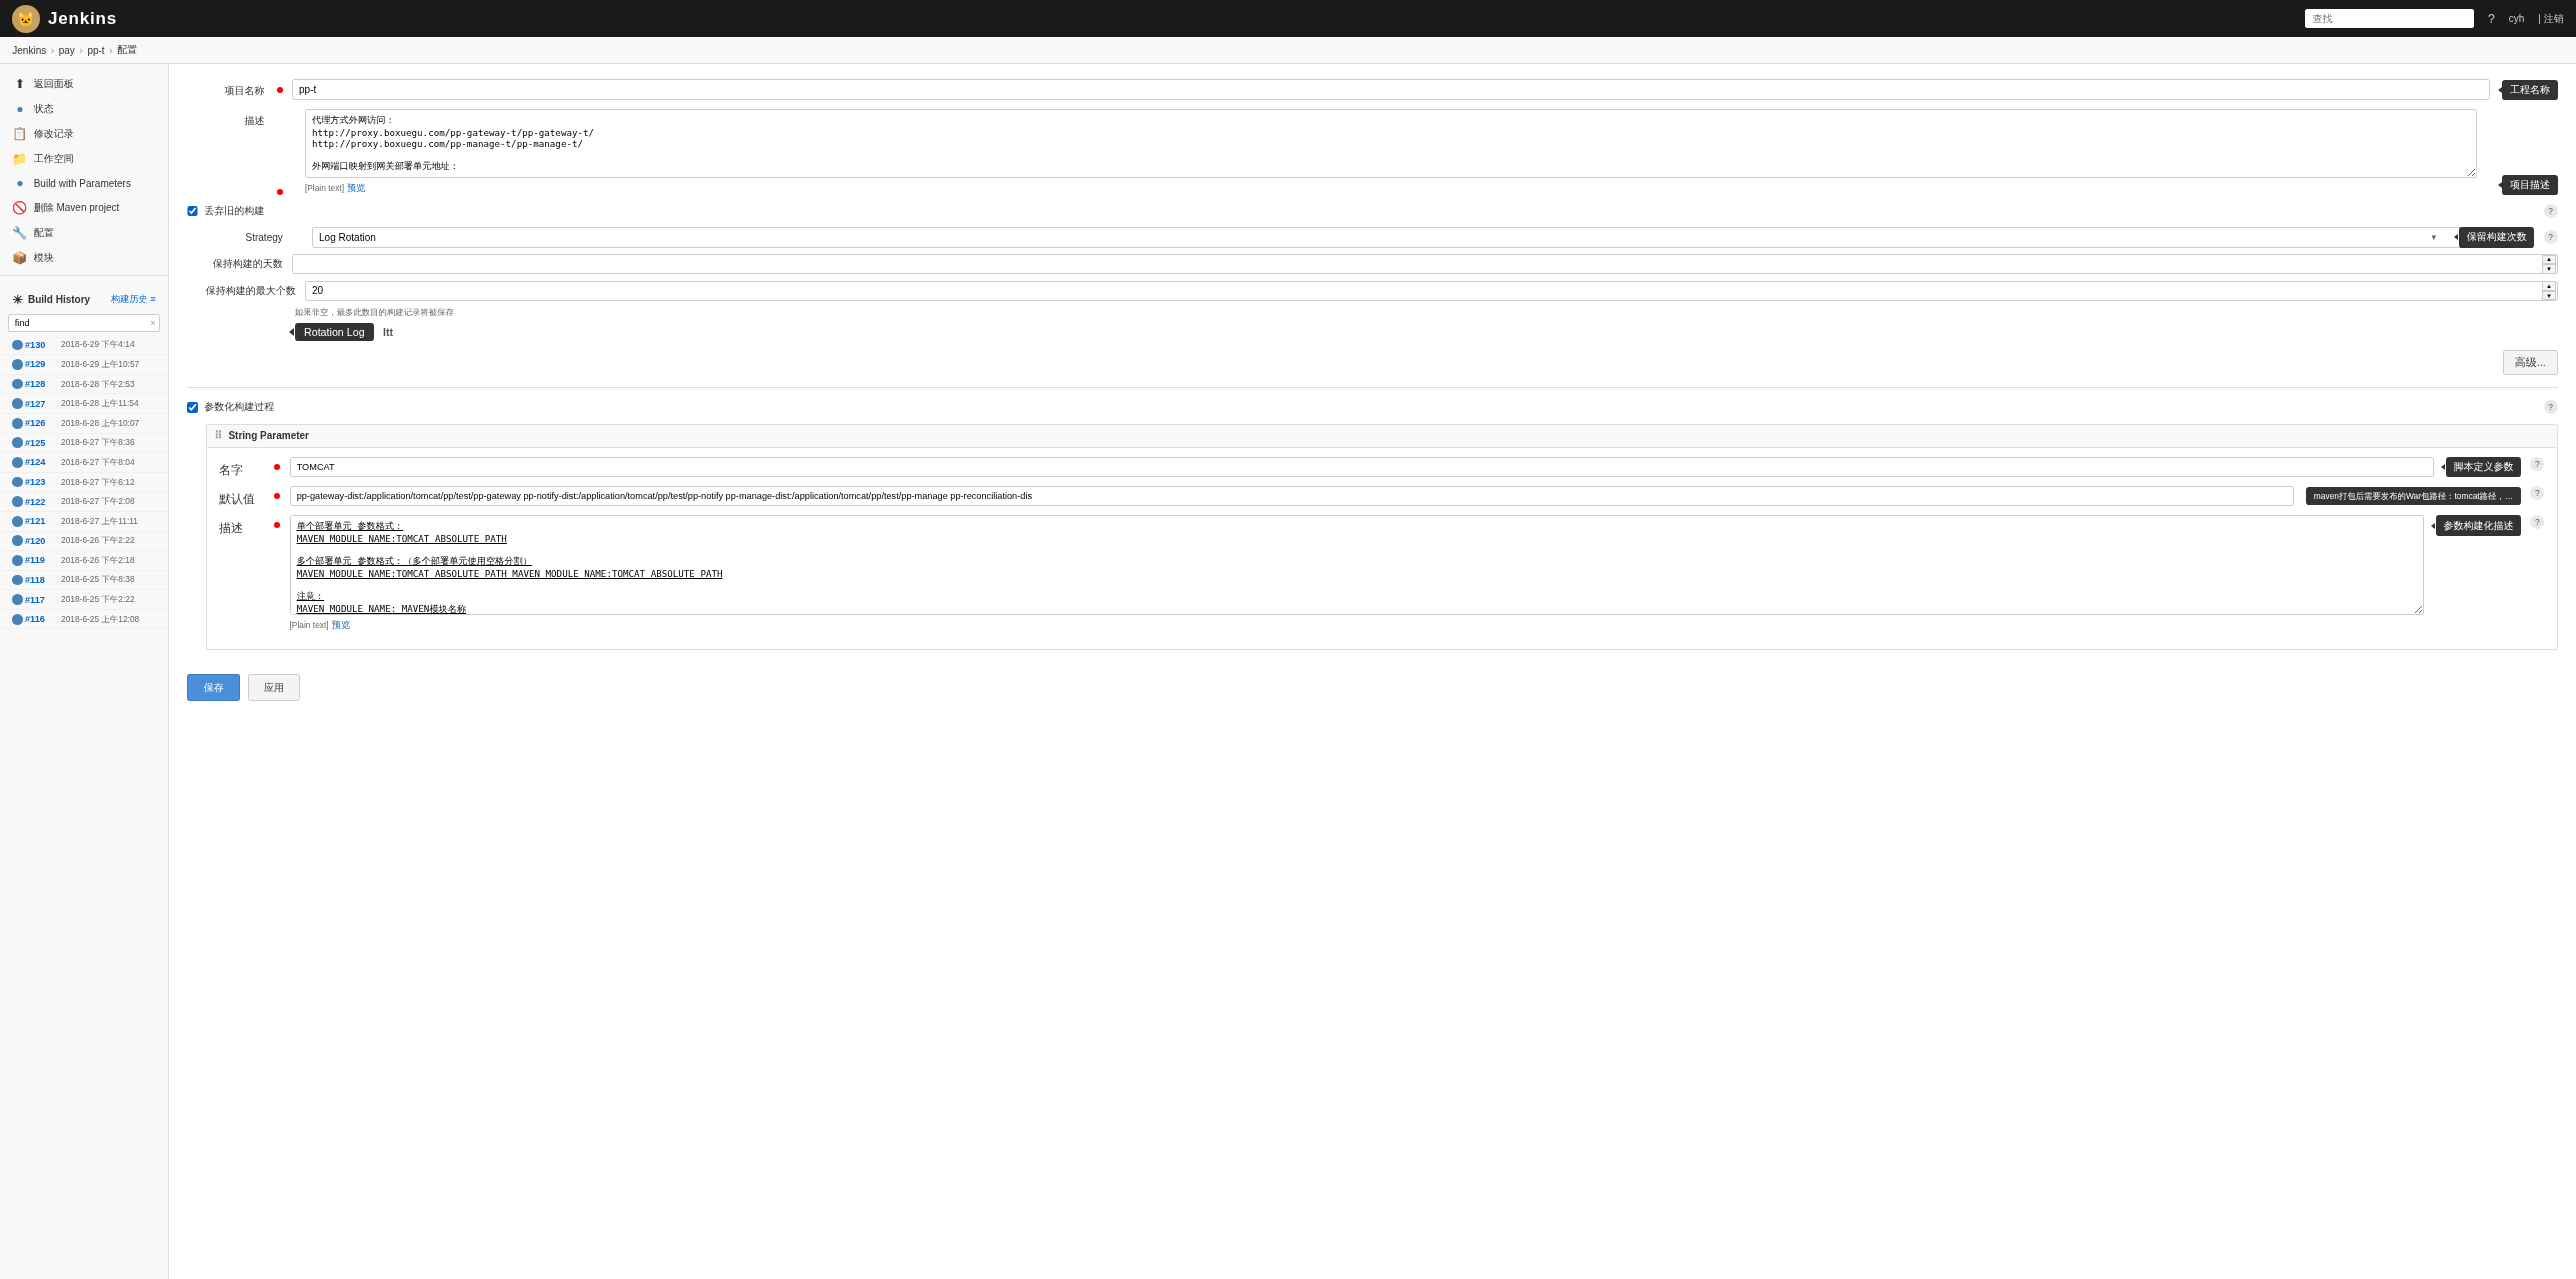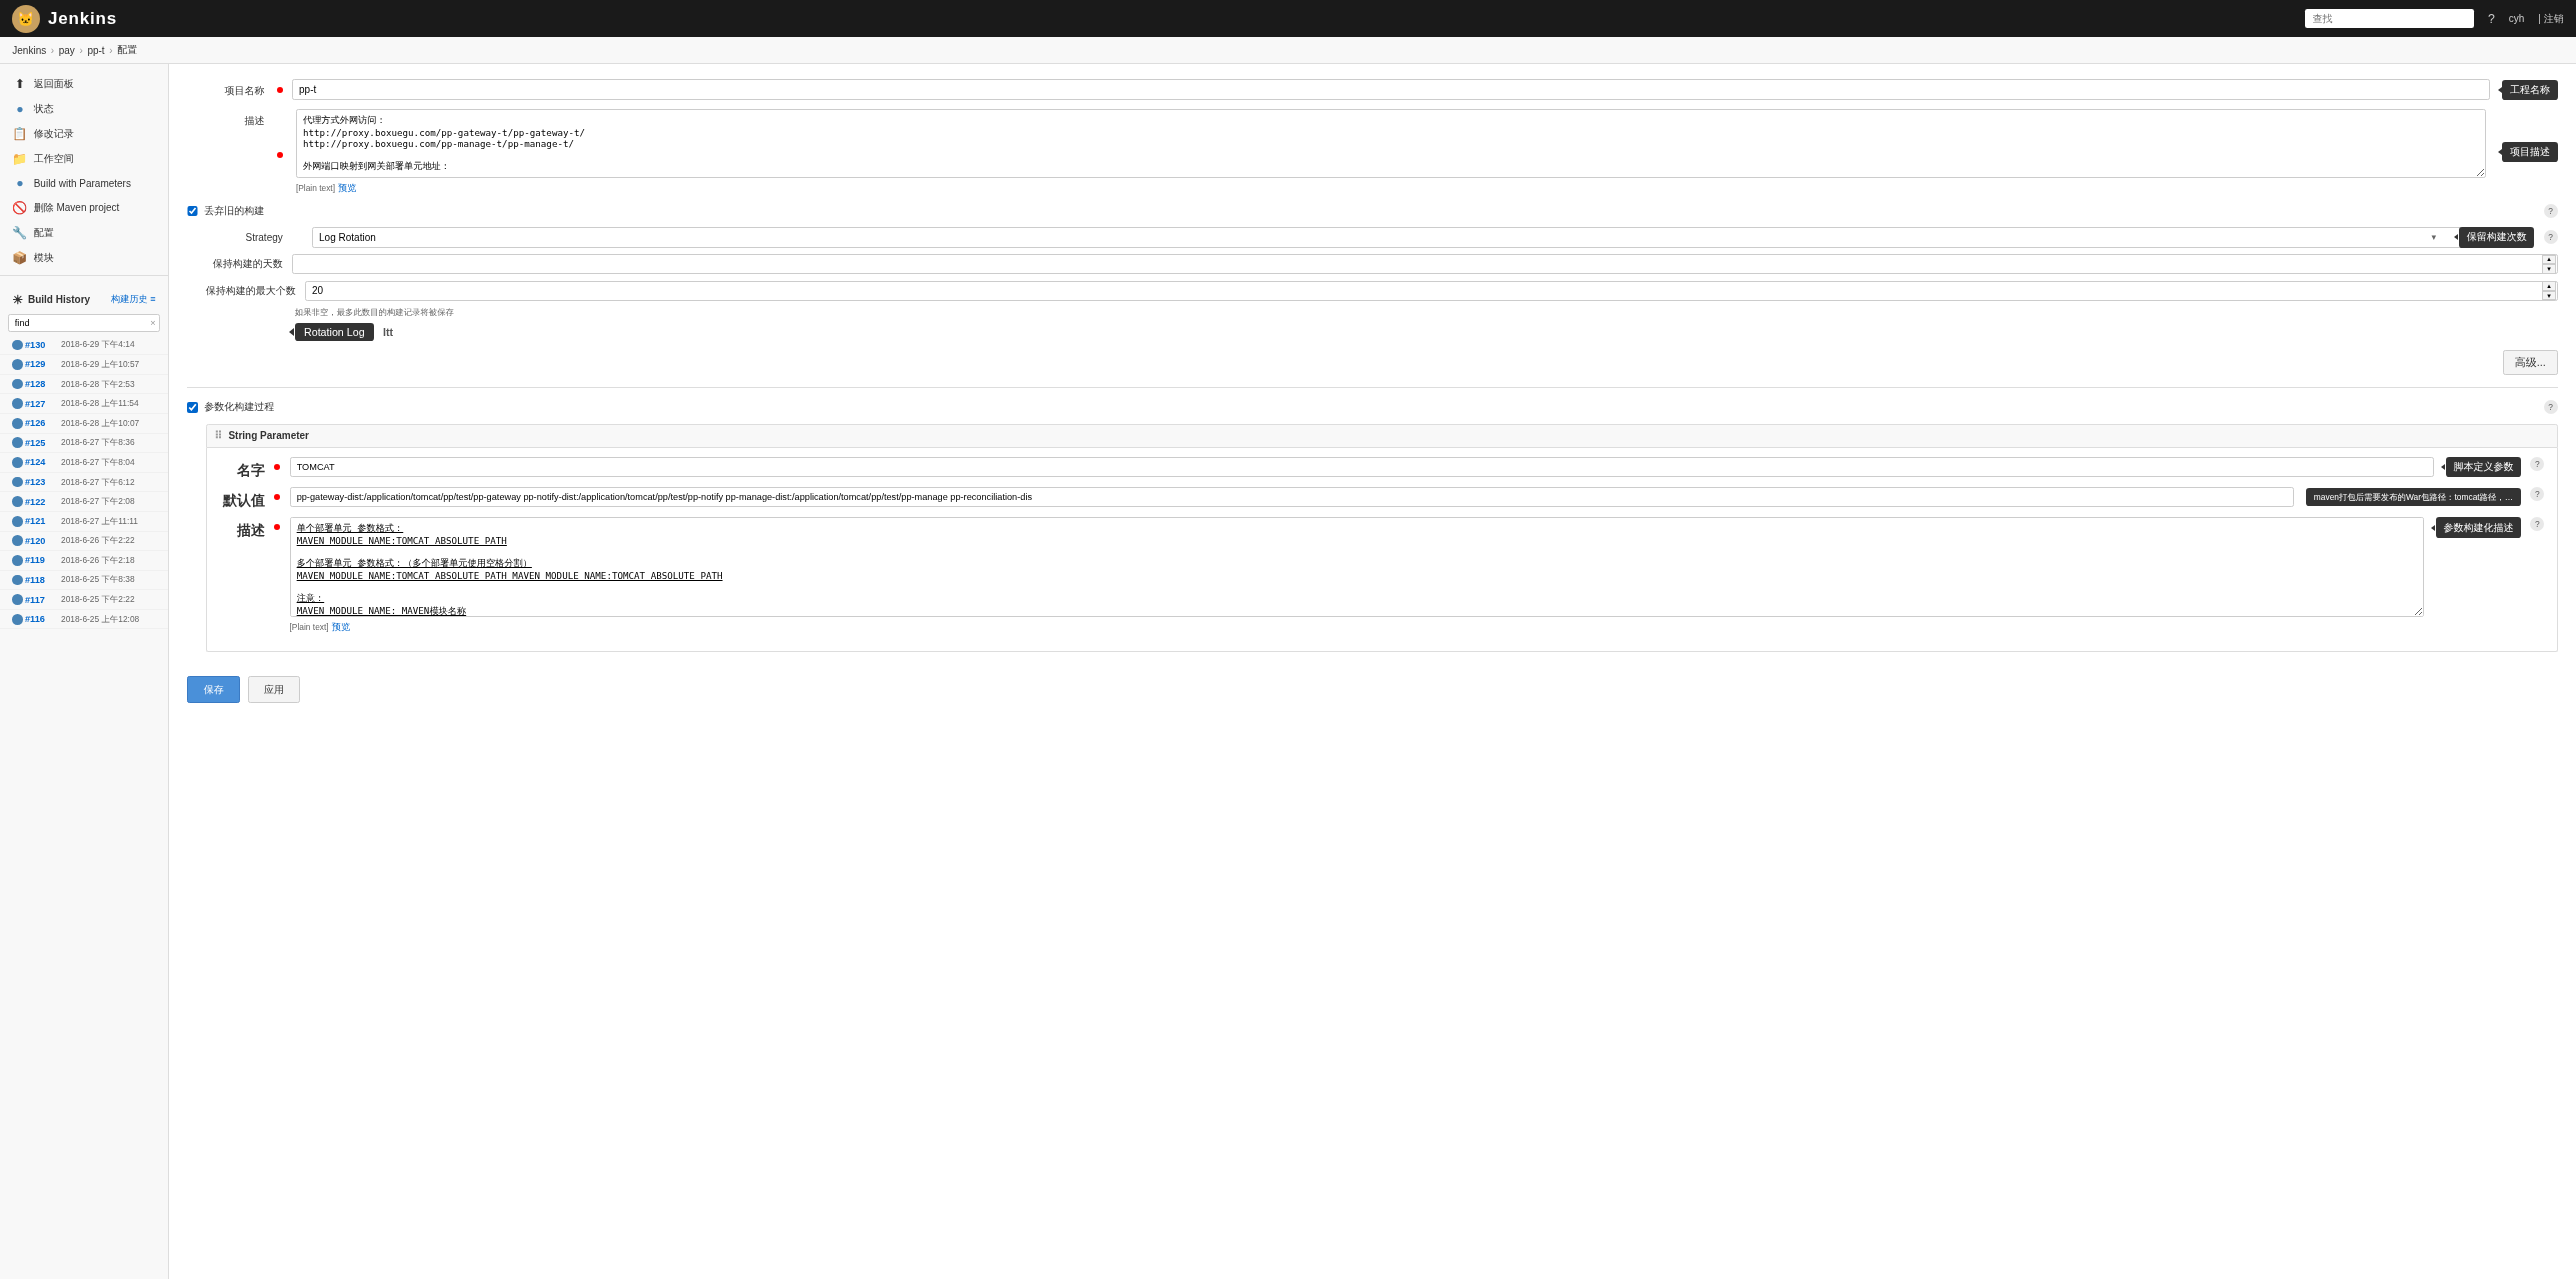--- a/index.html
+++ b/index.html
@@ -250,21 +250,21 @@
       border-radius: 0 0 2.3px 2.3px;
       padding: 9.2px 12.3px;
       background: #fff;
     }
     .param-row {
       display: flex;
       align-items: flex-start;
       gap: 9.2px;
       margin-bottom: 7.7px;
     }
-    .param-label { min-width: 46px; text-align: right; font-size: 14px; color: #333; padding-top: 4.6px; flex-shrink: 0; font-weight: bold; }
+    .param-label { min-width: 46px; text-align: left; font-size: 12px; color: #333; padding-top: 4.6px; flex-shrink: 0; }
     .param-field { flex: 1; }
     .param-field input, .param-field textarea {
       width: 100%;
       border: 0.8px solid #ccc;
       border-radius: 2.3px;
       padding: 3.8px 6.1px;
       font-size: 9.2px;
       background: #fff;
     }
     .param-field textarea { min-height: 92px; resize: vertical; }
@@ -533,21 +533,21 @@
       <div class="form-label">项目名称</div>
       <div class="form-field" style="display:flex;align-items:center;gap:6.1px;">
         <span class="red-dot"></span>
         <input type="text" class="form-input" style="flex: 1 1 0%;" value="pp-t">
         <span class="tooltip-label">工程名称</span>
       </div>
     </div>
 
     <div class="form-row">
       <div class="form-label">描述</div>
-      <div class="form-field" style="display:flex;align-items:center;gap:10px;">
+      <div class="form-field" style="display:flex;align-items:flex-end;gap:19px;">
         <span class="red-dot" style="margin-top:6.1px;"></span>
         <div style="flex:1;">
           <textarea class="form-textarea" style="">代理方式外网访问：
 http://proxy.boxuegu.com/pp-gateway-t/pp-gateway-t/
 http://proxy.boxuegu.com/pp-manage-t/pp-manage-t/
 
 外网端口映射到网关部署单元地址：</textarea>
           <div style="display:flex;align-items:center;gap:3.1px;margin-top:1.5px;">
             <span style="font-size:8.4px;color:#666;">[Plain text]</span>
             <a class="inline-help">预览</a>

